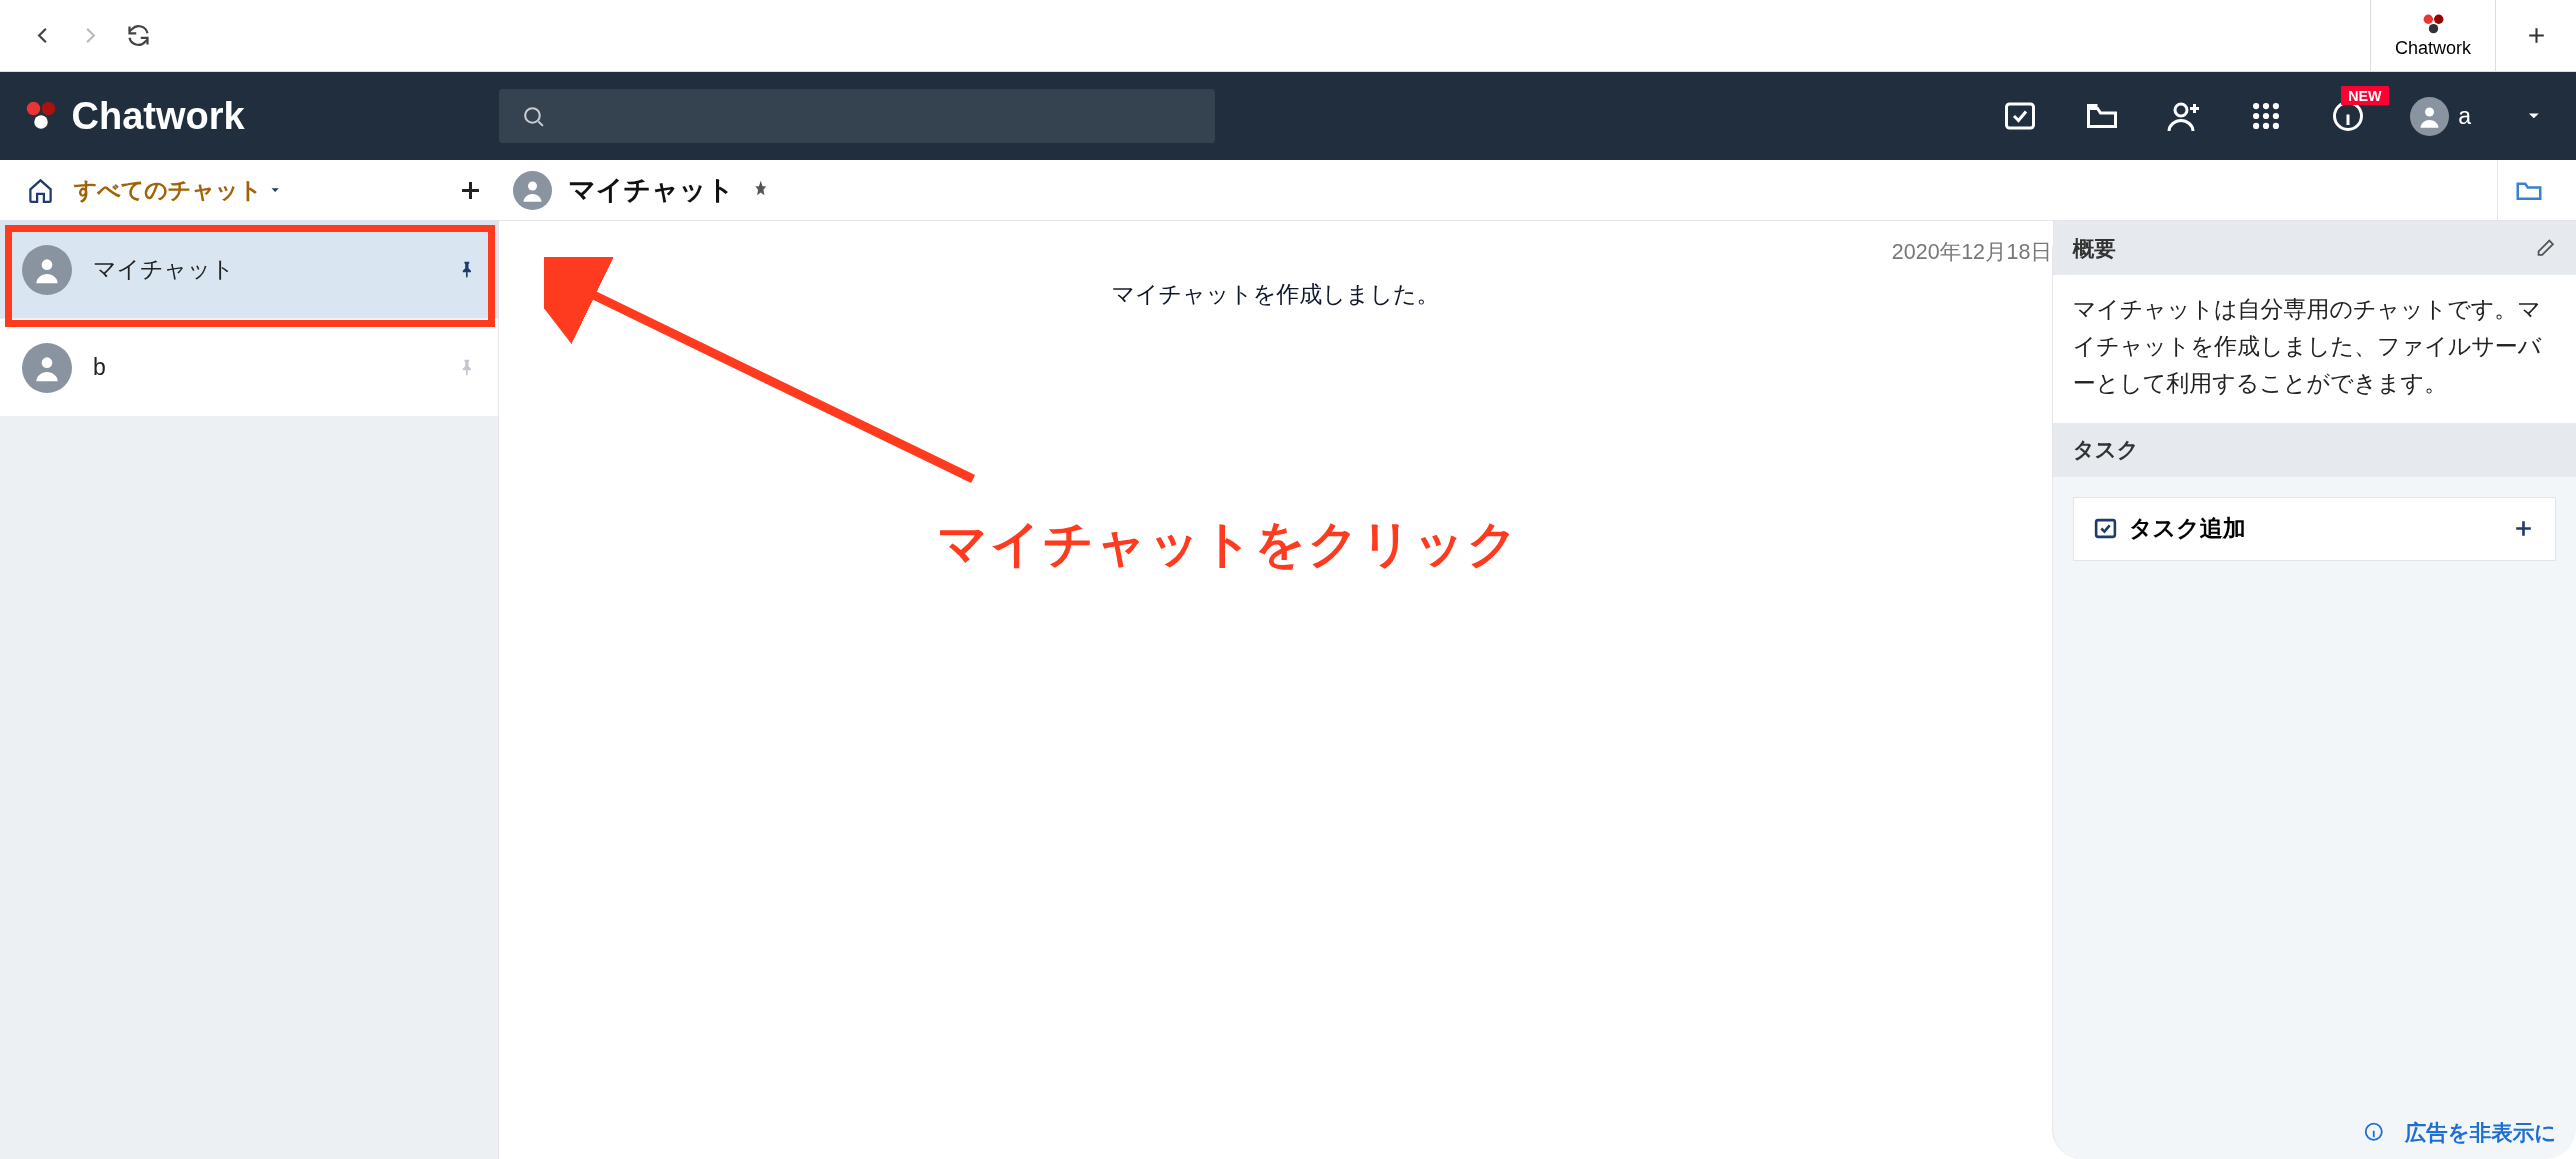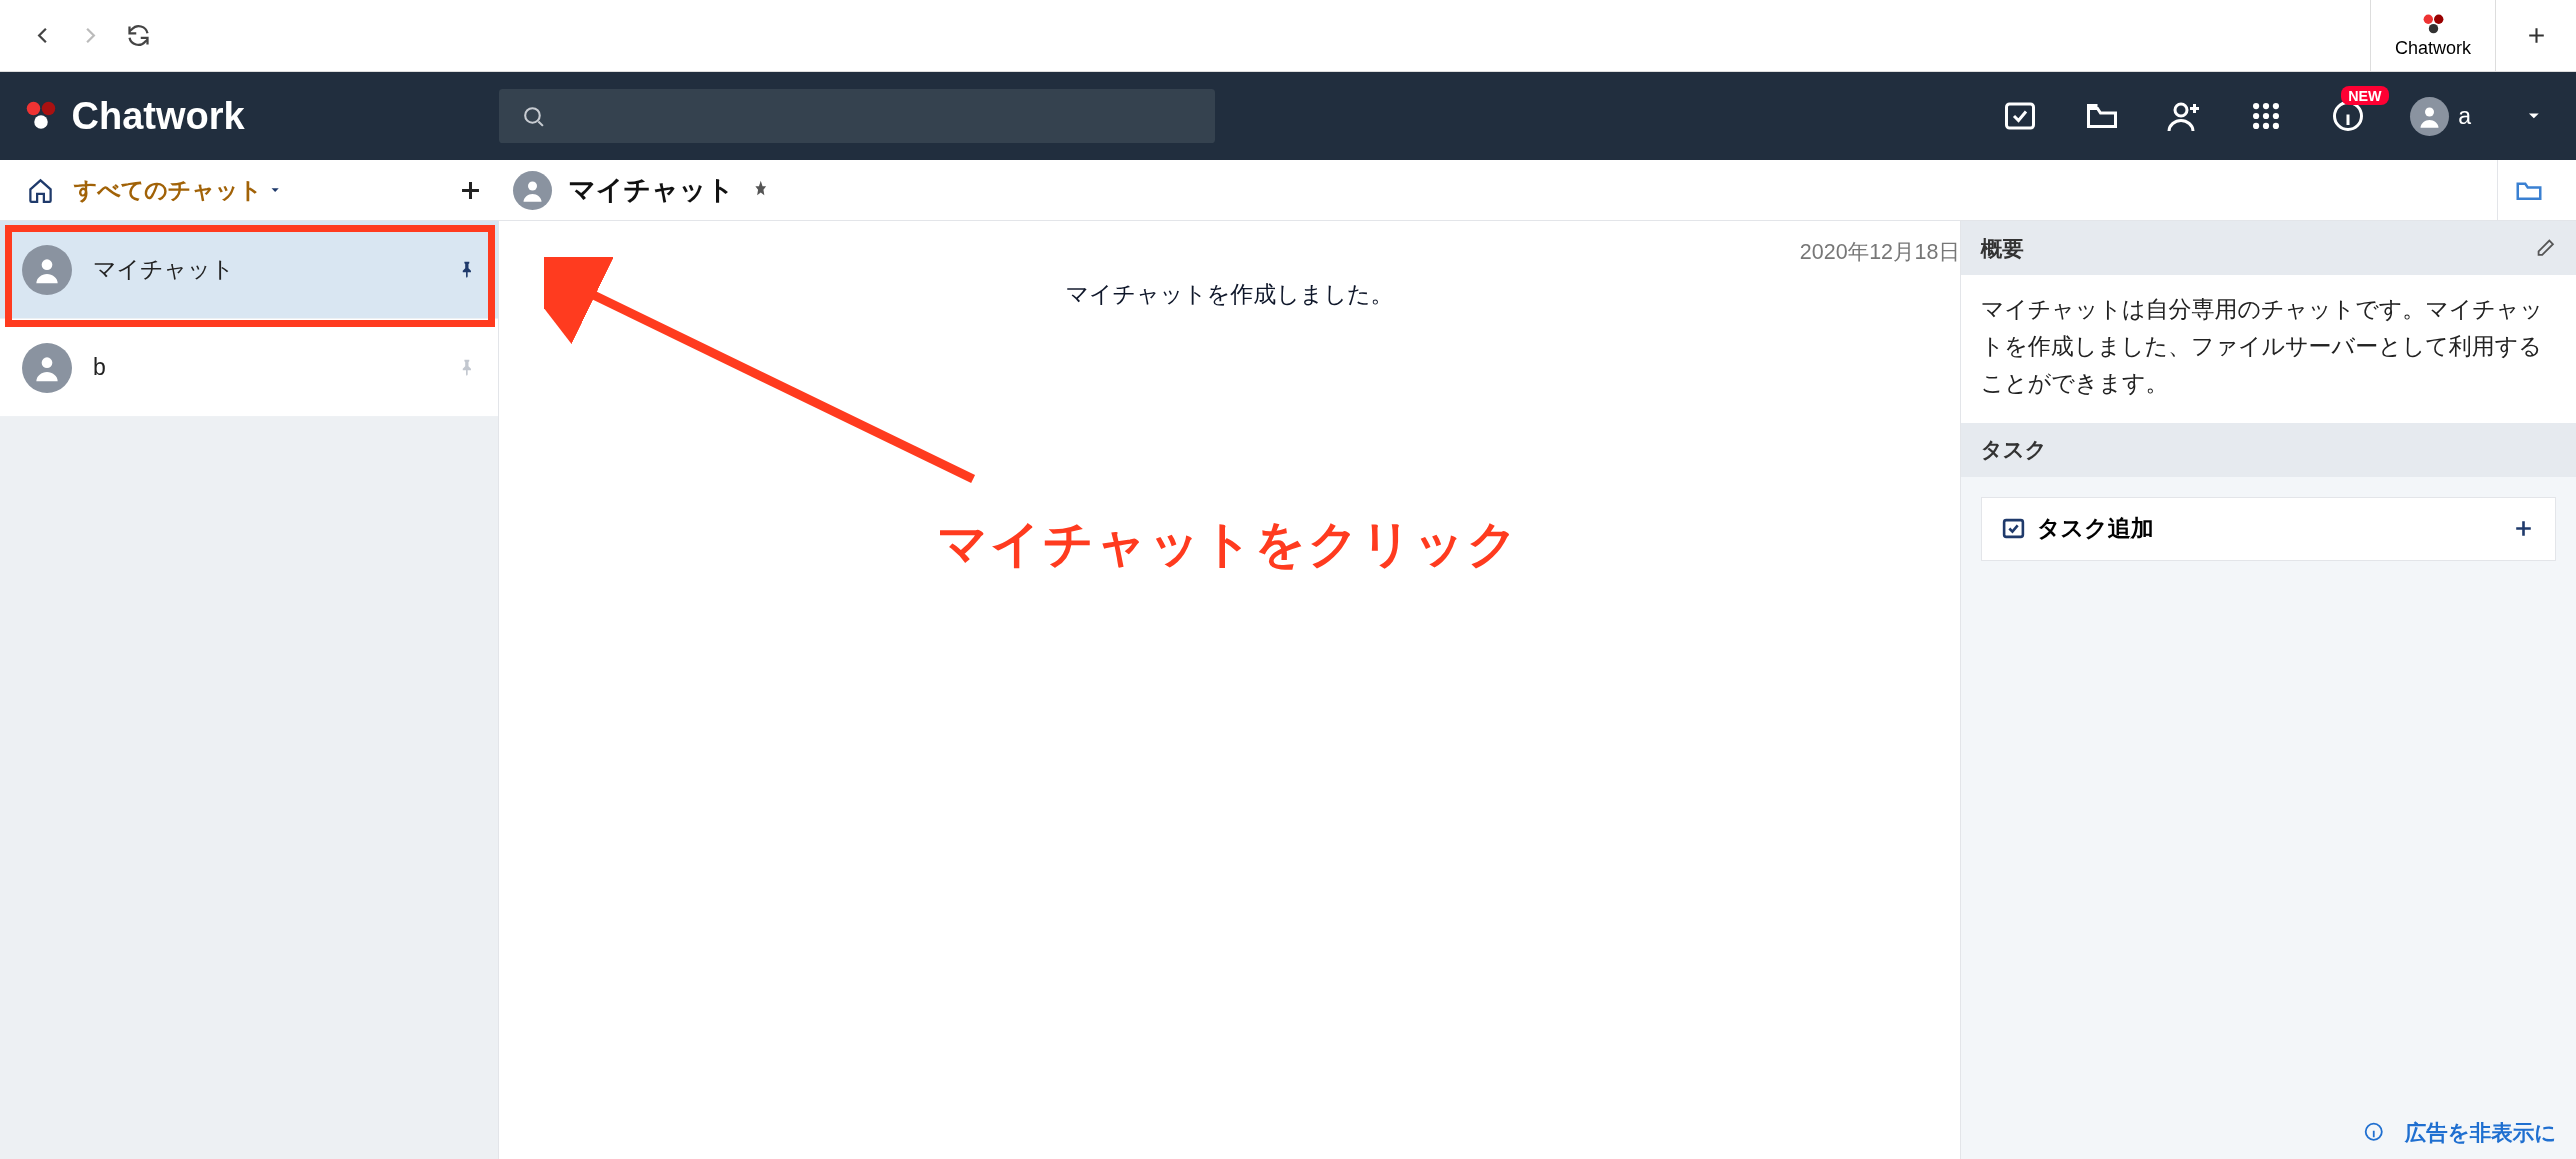--- a/index.html
+++ b/index.html
@@ -81,21 +81,21 @@
 .hicon{
   width:39px; height:39px;
   display:flex;align-items:center;justify-content:center;
   cursor:pointer;
   position:relative;
 }
 .badge-new{
   position:absolute; top:-10.7px; right:-21.5px;
   background:#f03;
   color:#fff; font-size:14.3px; font-weight:700;
-  padding:1.8px 7.2px; border-radius:8px;
+  padding:1.8px 7.2px; border-radius:1px;
 }
 .user-chip{
   display:flex; align-items:center; gap:9px;
   cursor:pointer;
 }
 .avatar-disc{
   width:39px; height:39px; border-radius:50%;
   background:#8a93a0;
   display:flex;align-items:center;justify-content:center;
 }
@@ -194,24 +194,24 @@
 .annotation{
   position:absolute;
   left:438px; top:290px;
   color:#ff3b1f;
   font-size:50px;
   font-weight:700;
   letter-spacing:1.8px;
 }
 
 .right-panel{
-  width:616px;
+  width:524px;
   border-left:0.9px solid #e3e5e9;
   background:#f3f6f9;
-  display:flex; flex-direction:column;
+  display:flex; flex-direction:column;border-radius:30px;
 }
 .panel-sec-header{
   height:54px;
   background:#e6eaef;
   display:flex; align-items:center;
   padding:0 19.7px;
   font-size:21.5px; font-weight:700; color:#333;
 }
 .panel-sec-header .edit{ margin-left:auto; cursor:pointer; color:#555;}
 .panel-desc{

